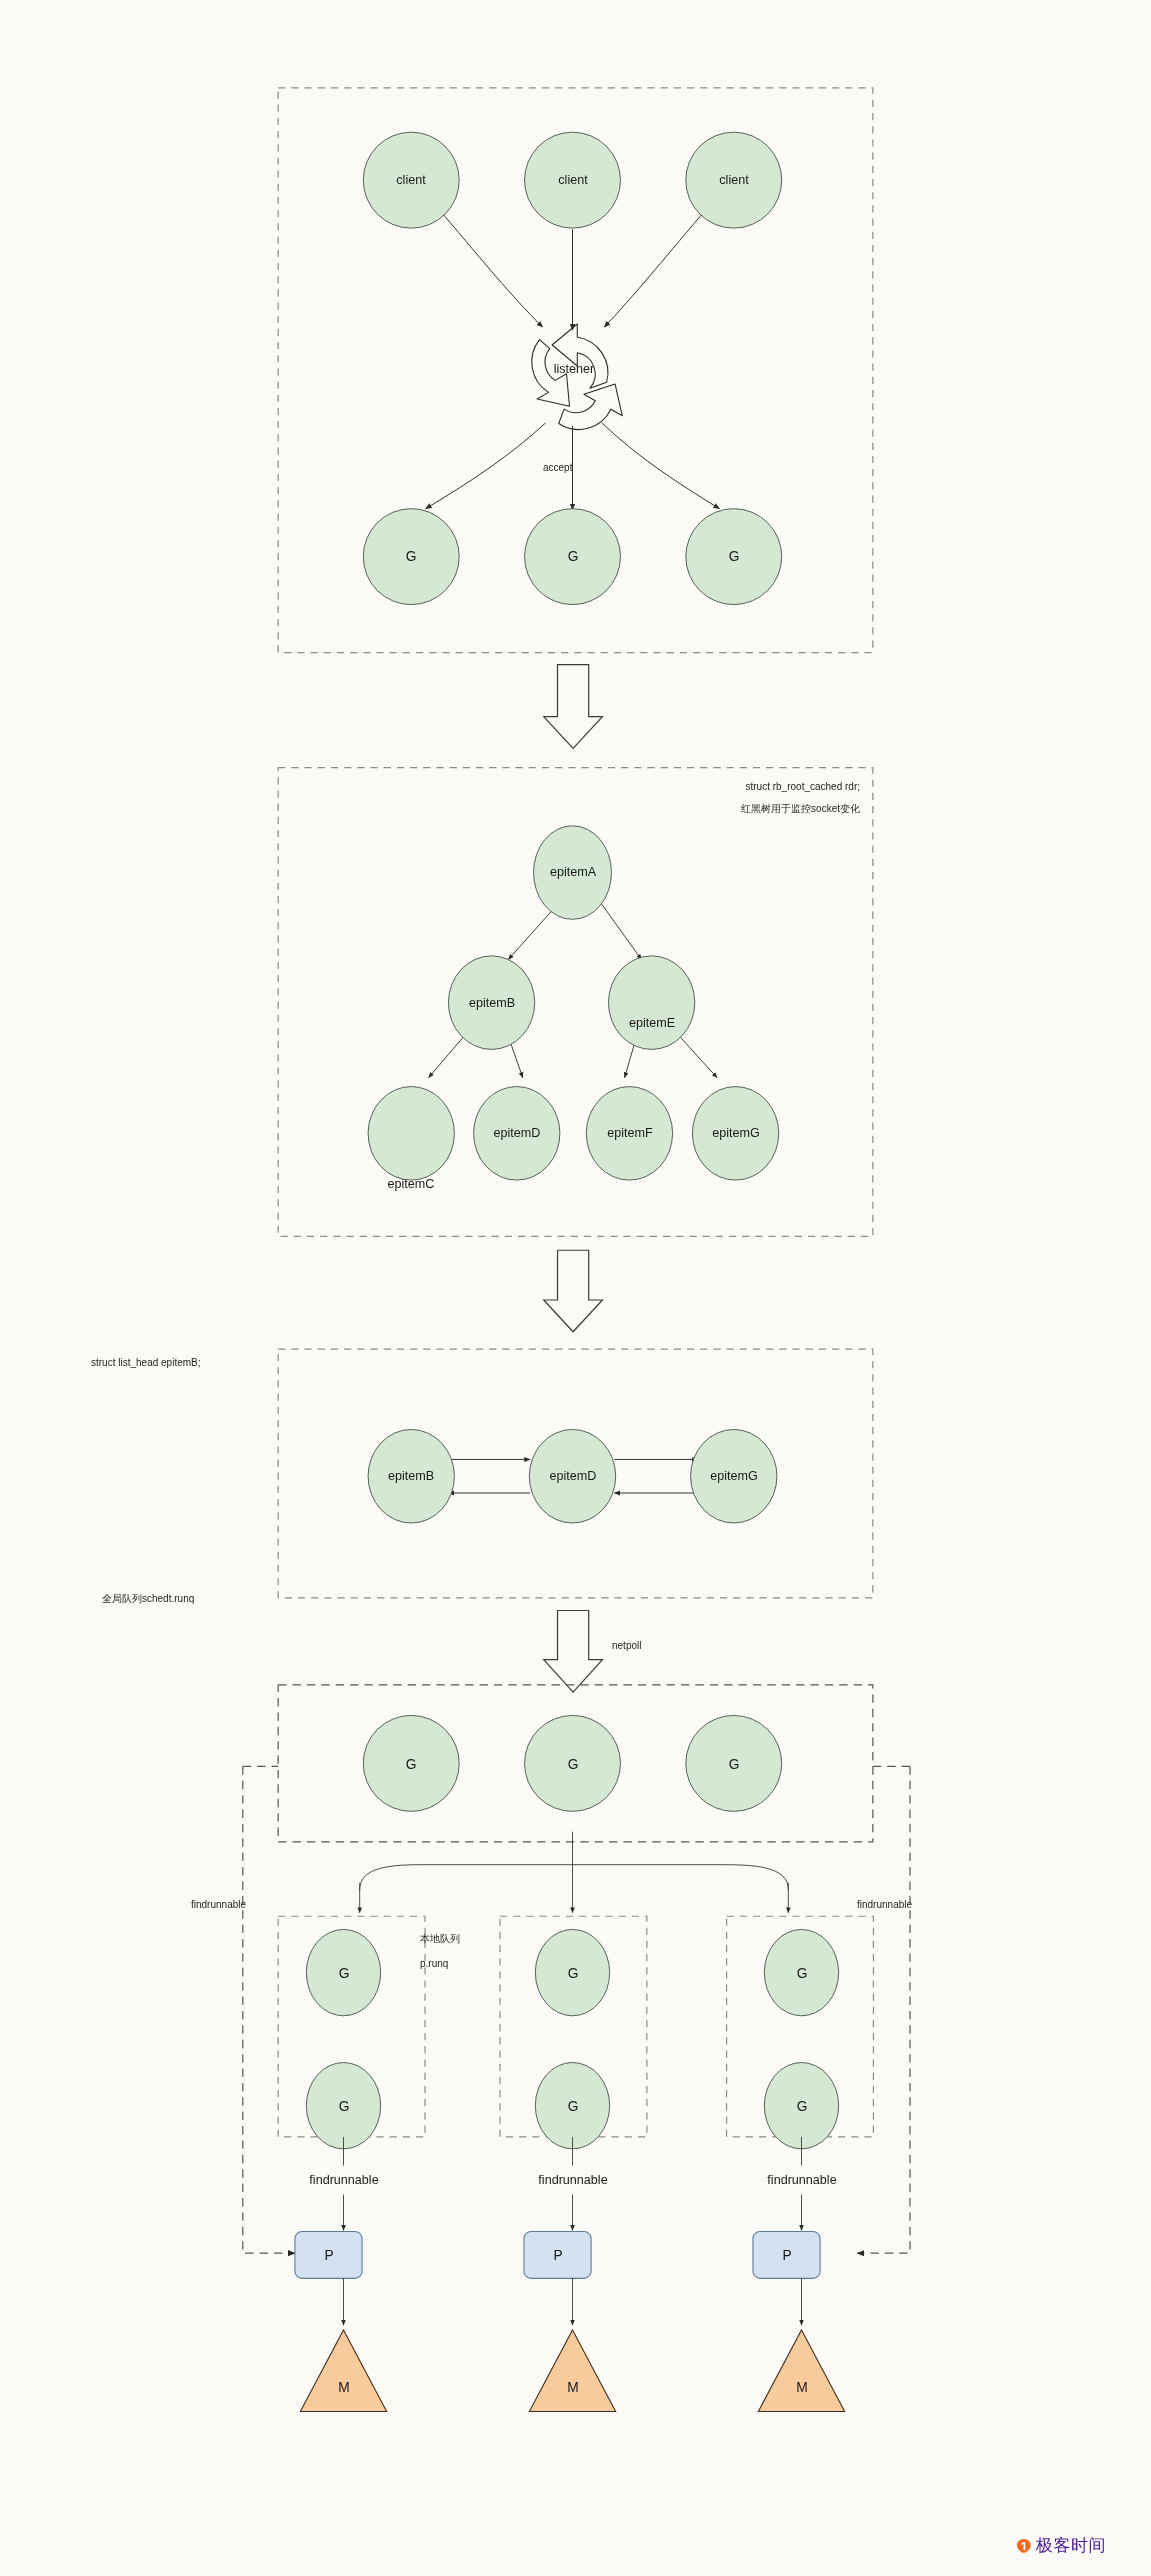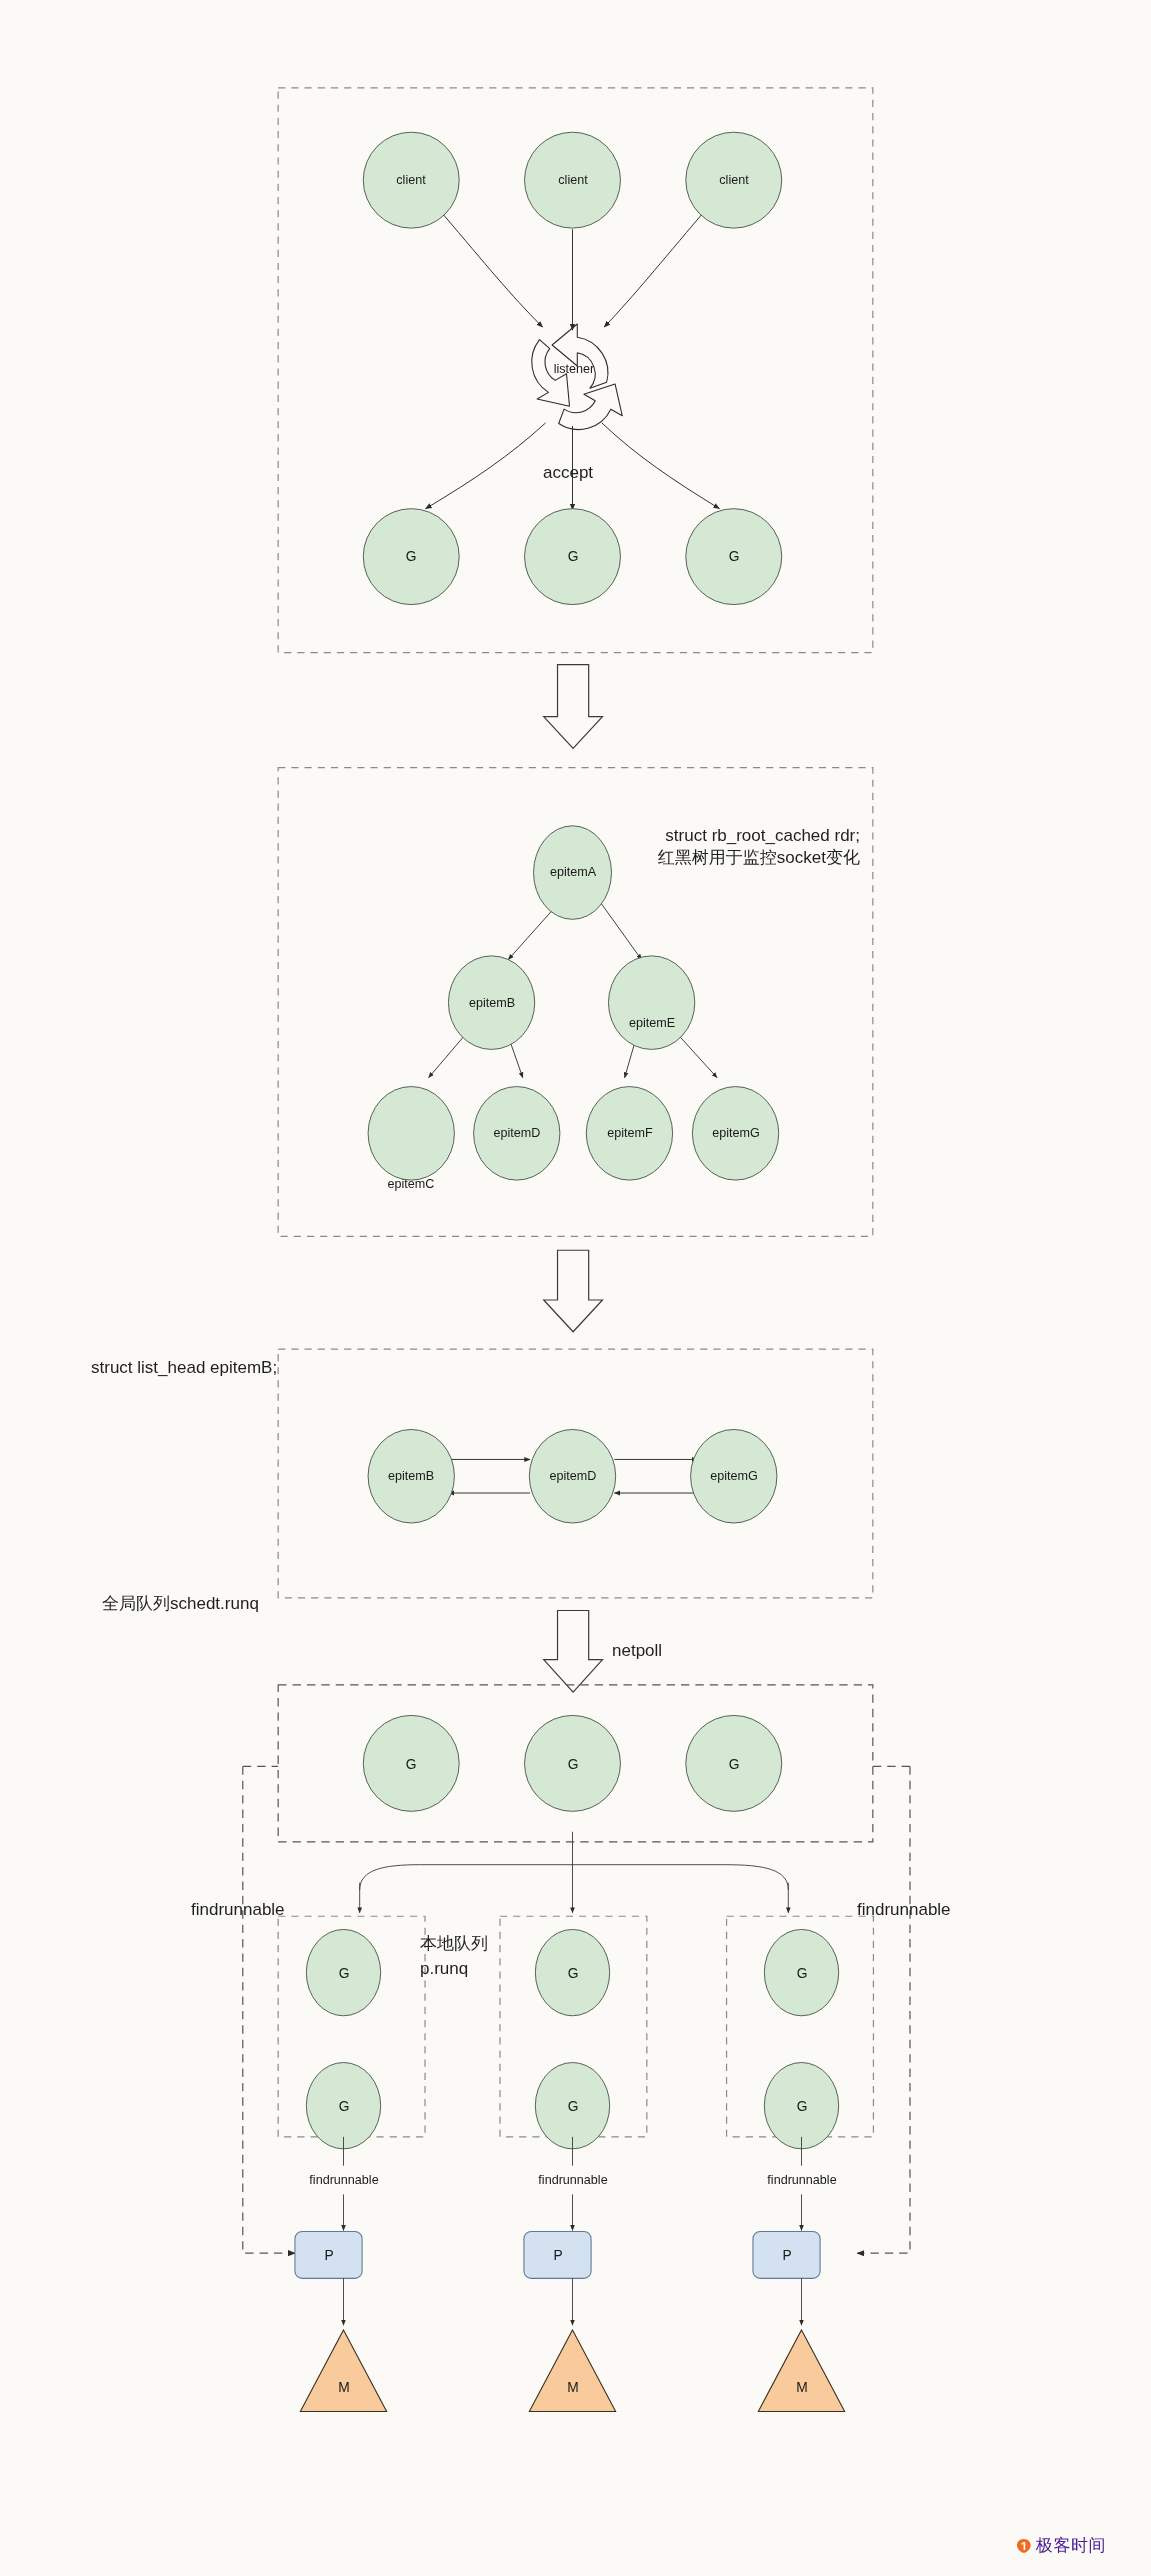--- a/index.html
+++ b/index.html
@@ -16,26 +16,26 @@
     overflow: hidden;
   }
   #canvas {
     position: absolute;
     inset: 0;
     width: 1151px;
     height: 2576px;
   }
   .lbl {
     position: absolute;
-    font-size: 17px;
+    font-size: 10px;
     color: #1f1f1f;
     white-space: nowrap;
     line-height: 1.45;
   }
-  .lbl.r { text-align: right; margin-top: 44px; }
+  .lbl.r { text-align: right; }
   .node-txt {
     position: absolute;
     font-size: 12.6px;
     color: #1a1a1a;
     white-space: nowrap;
     transform: translate(-50%, -50%);
     pointer-events: none;
   }
   .node-txt.big { font-size: 13.8px; }
   .watermark {

